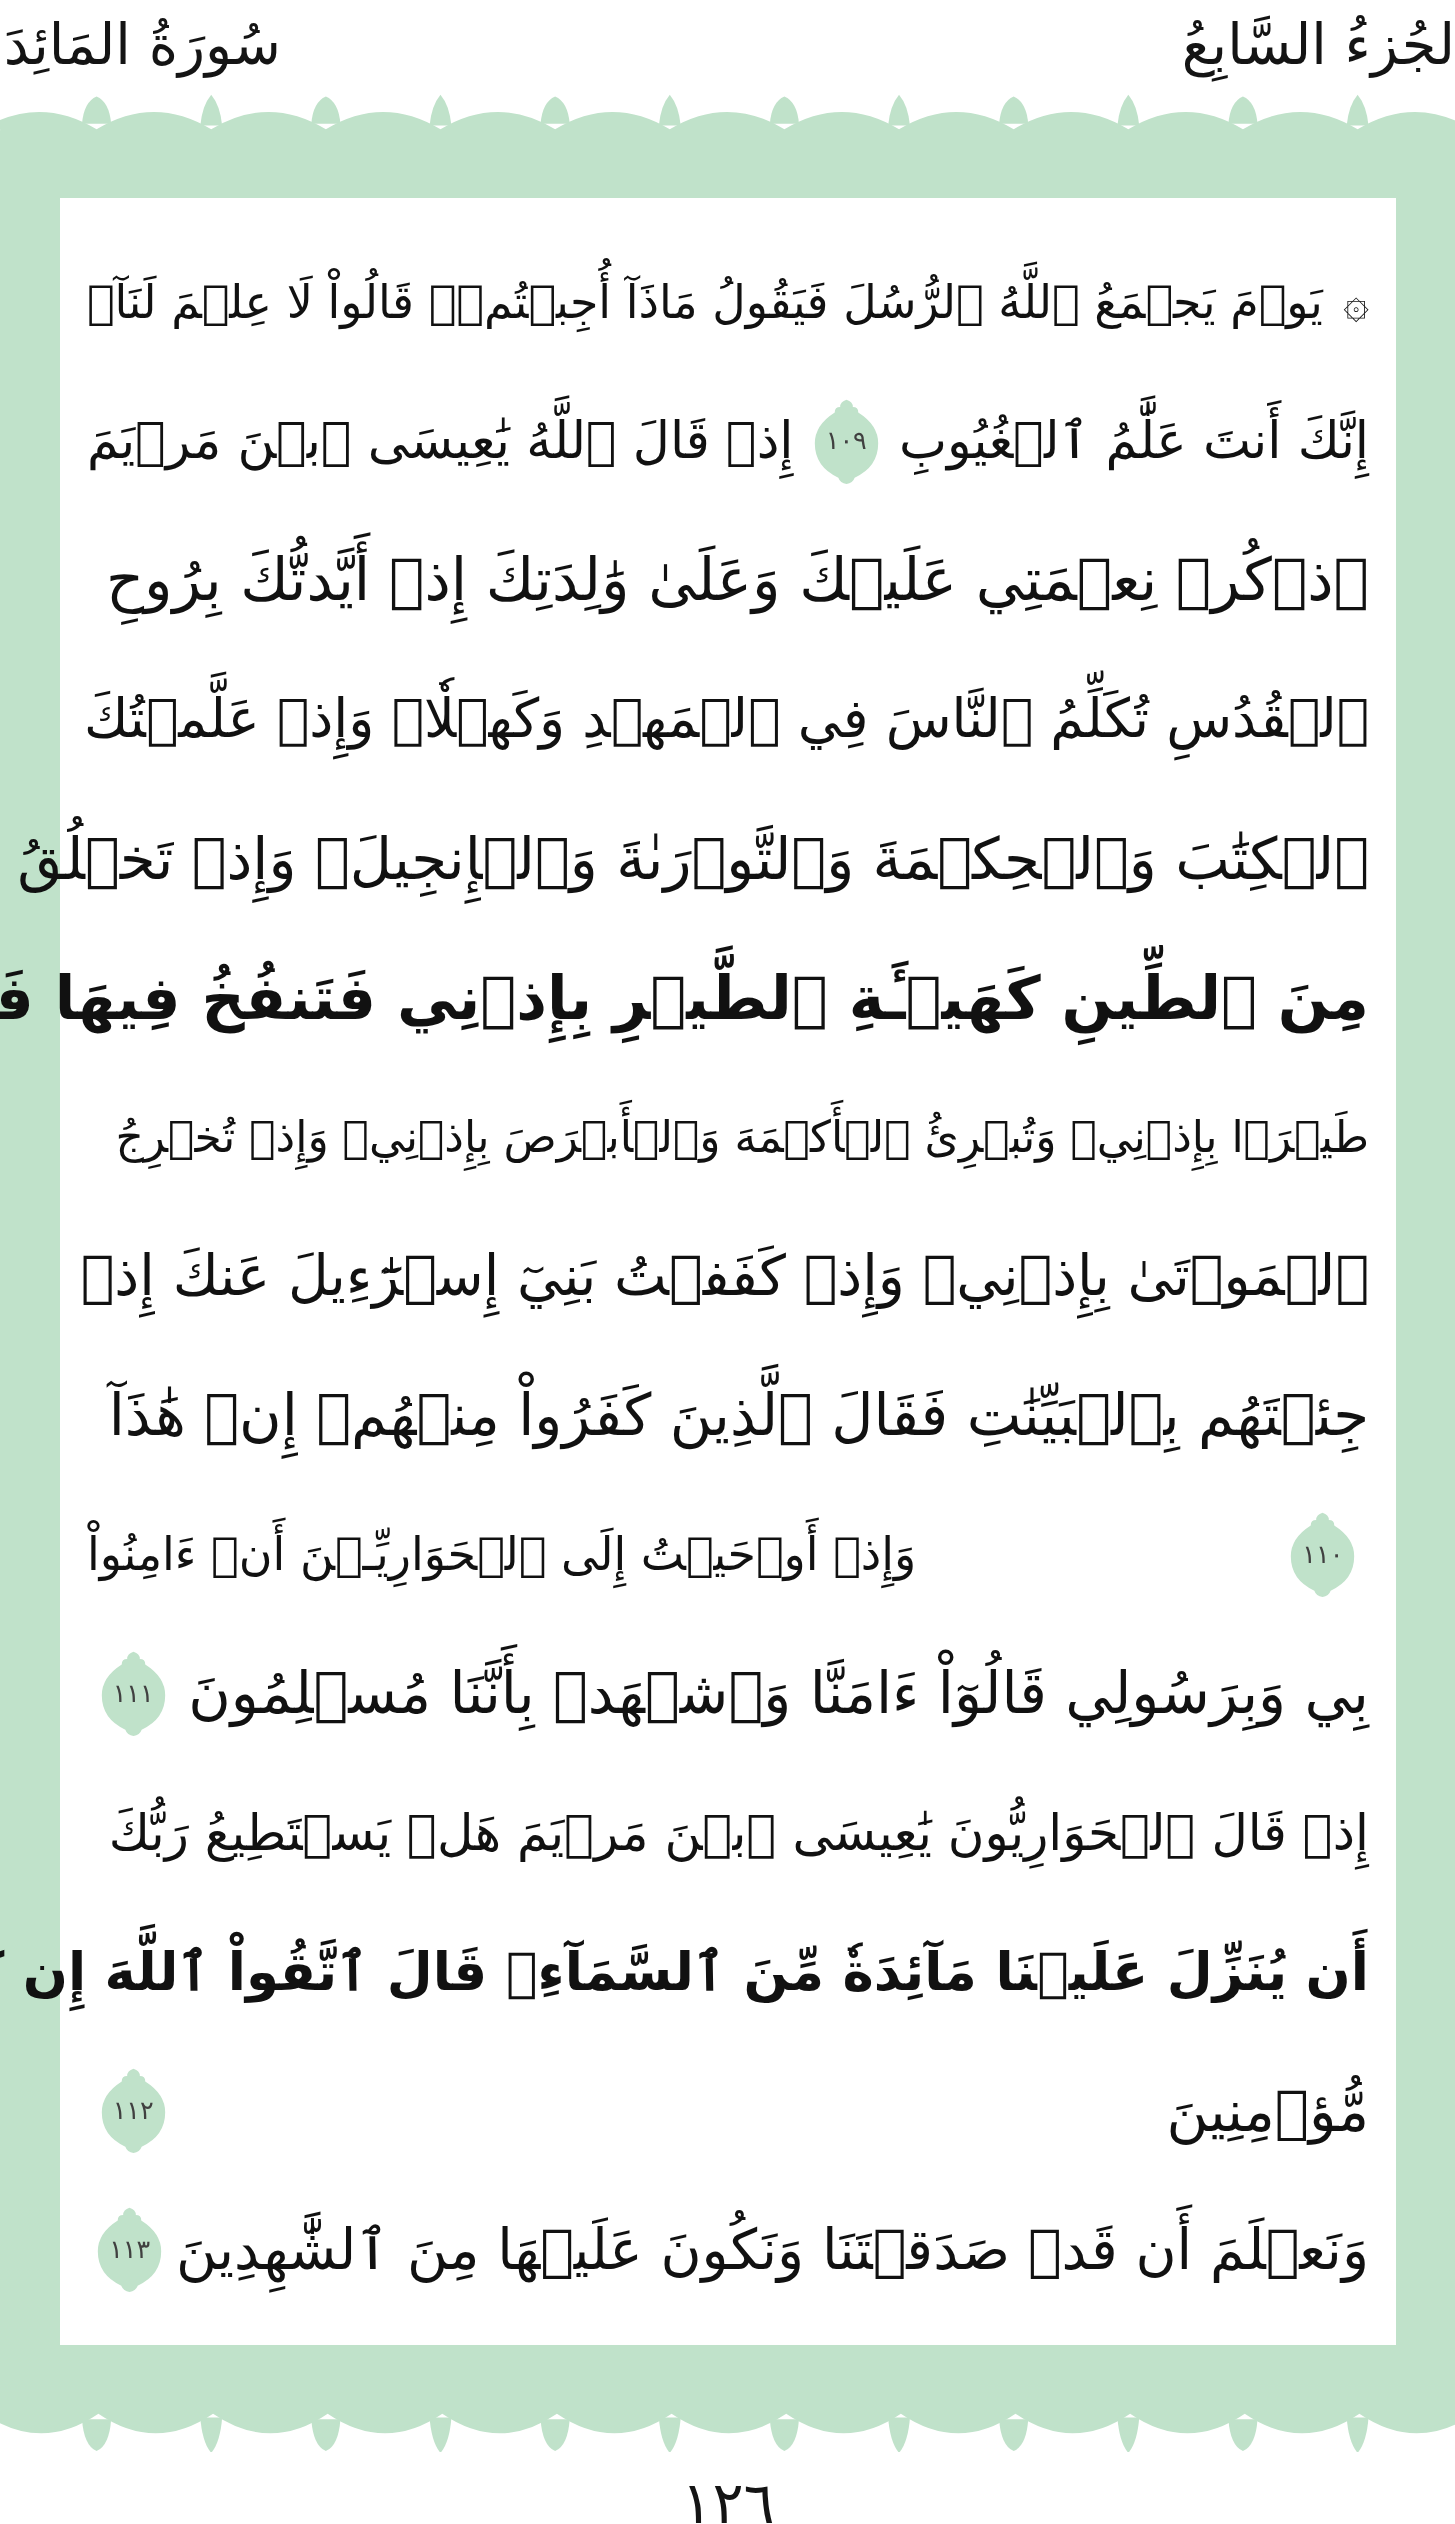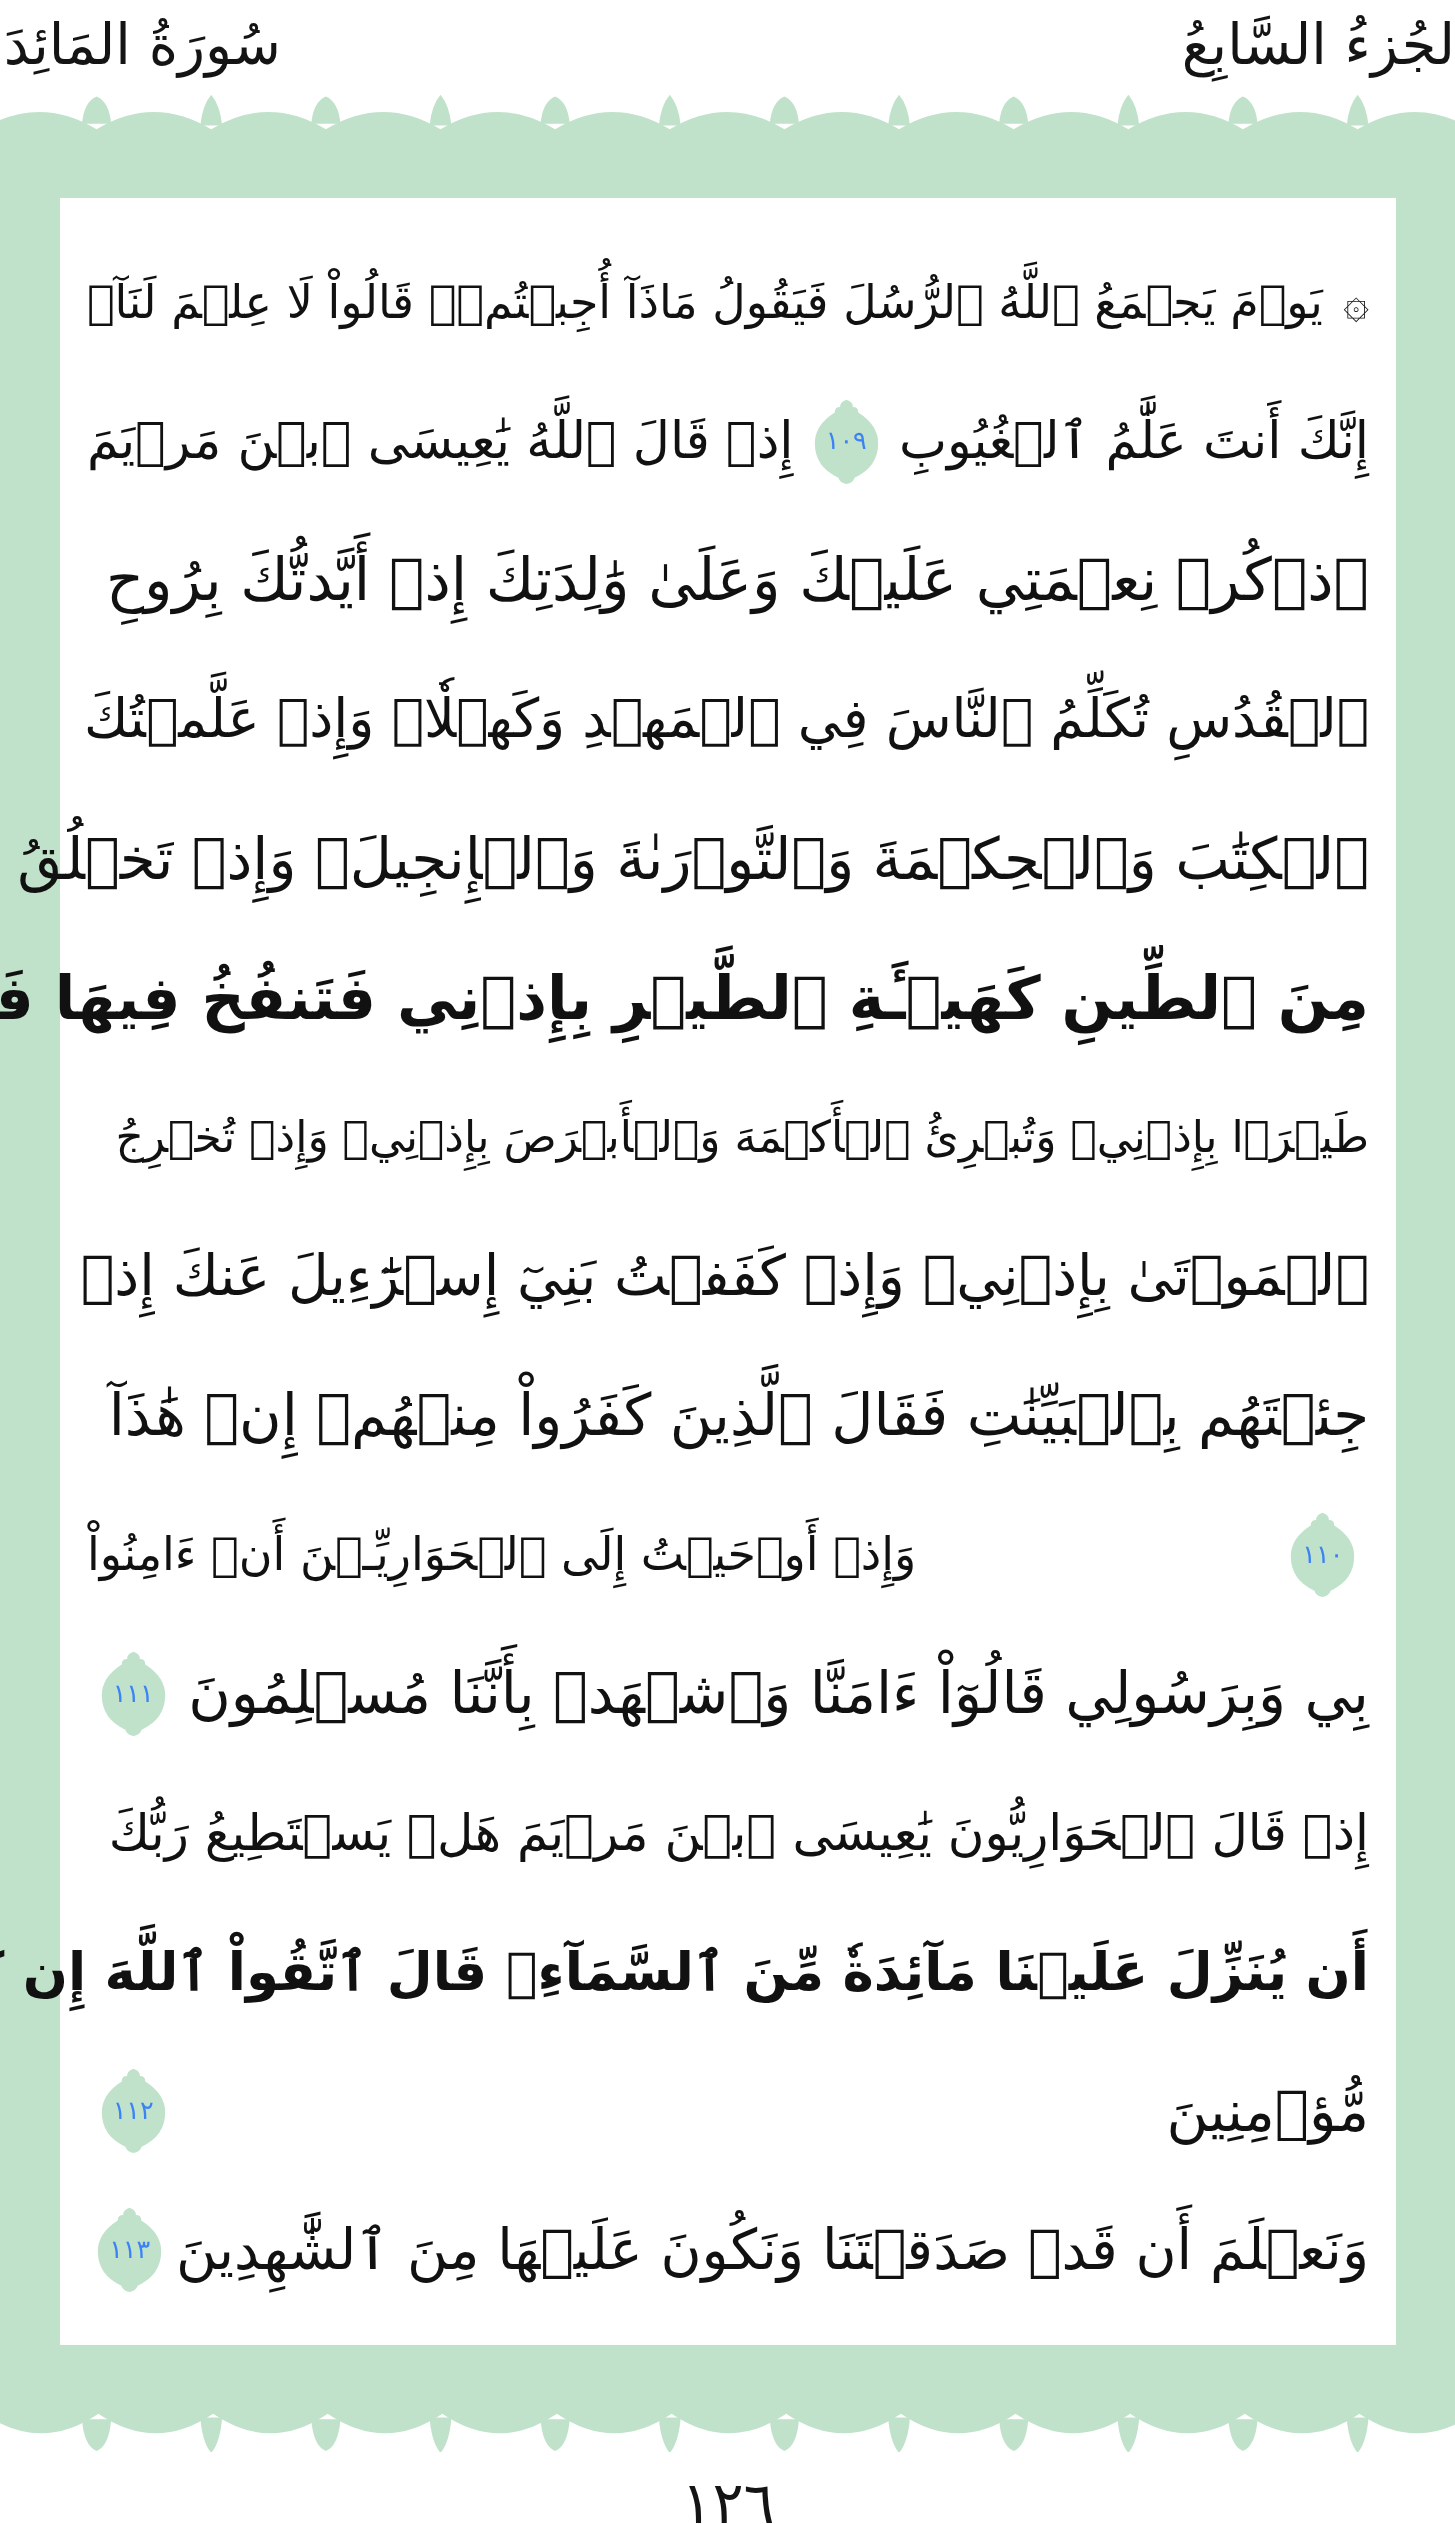--- a/index.html
+++ b/index.html
@@ -83,21 +83,21 @@
   }
   .ayah-marker svg {
     position: absolute;
     left: 0;
     top: 0;
   }
   .ayah-marker .num {
     position: relative;
     font-size: 25.5px;
     line-height: 25.5px;
-    color: #3b82f6;
+    color: #404040;
     font-family: Liberation Sans, sans-serif;
     direction: rtl;
   }
   .hizb-icon {
     font-size: 44px;
     color: #111;
     margin-left: 5.5px;
   }
   .page-number {
     position: absolute;

